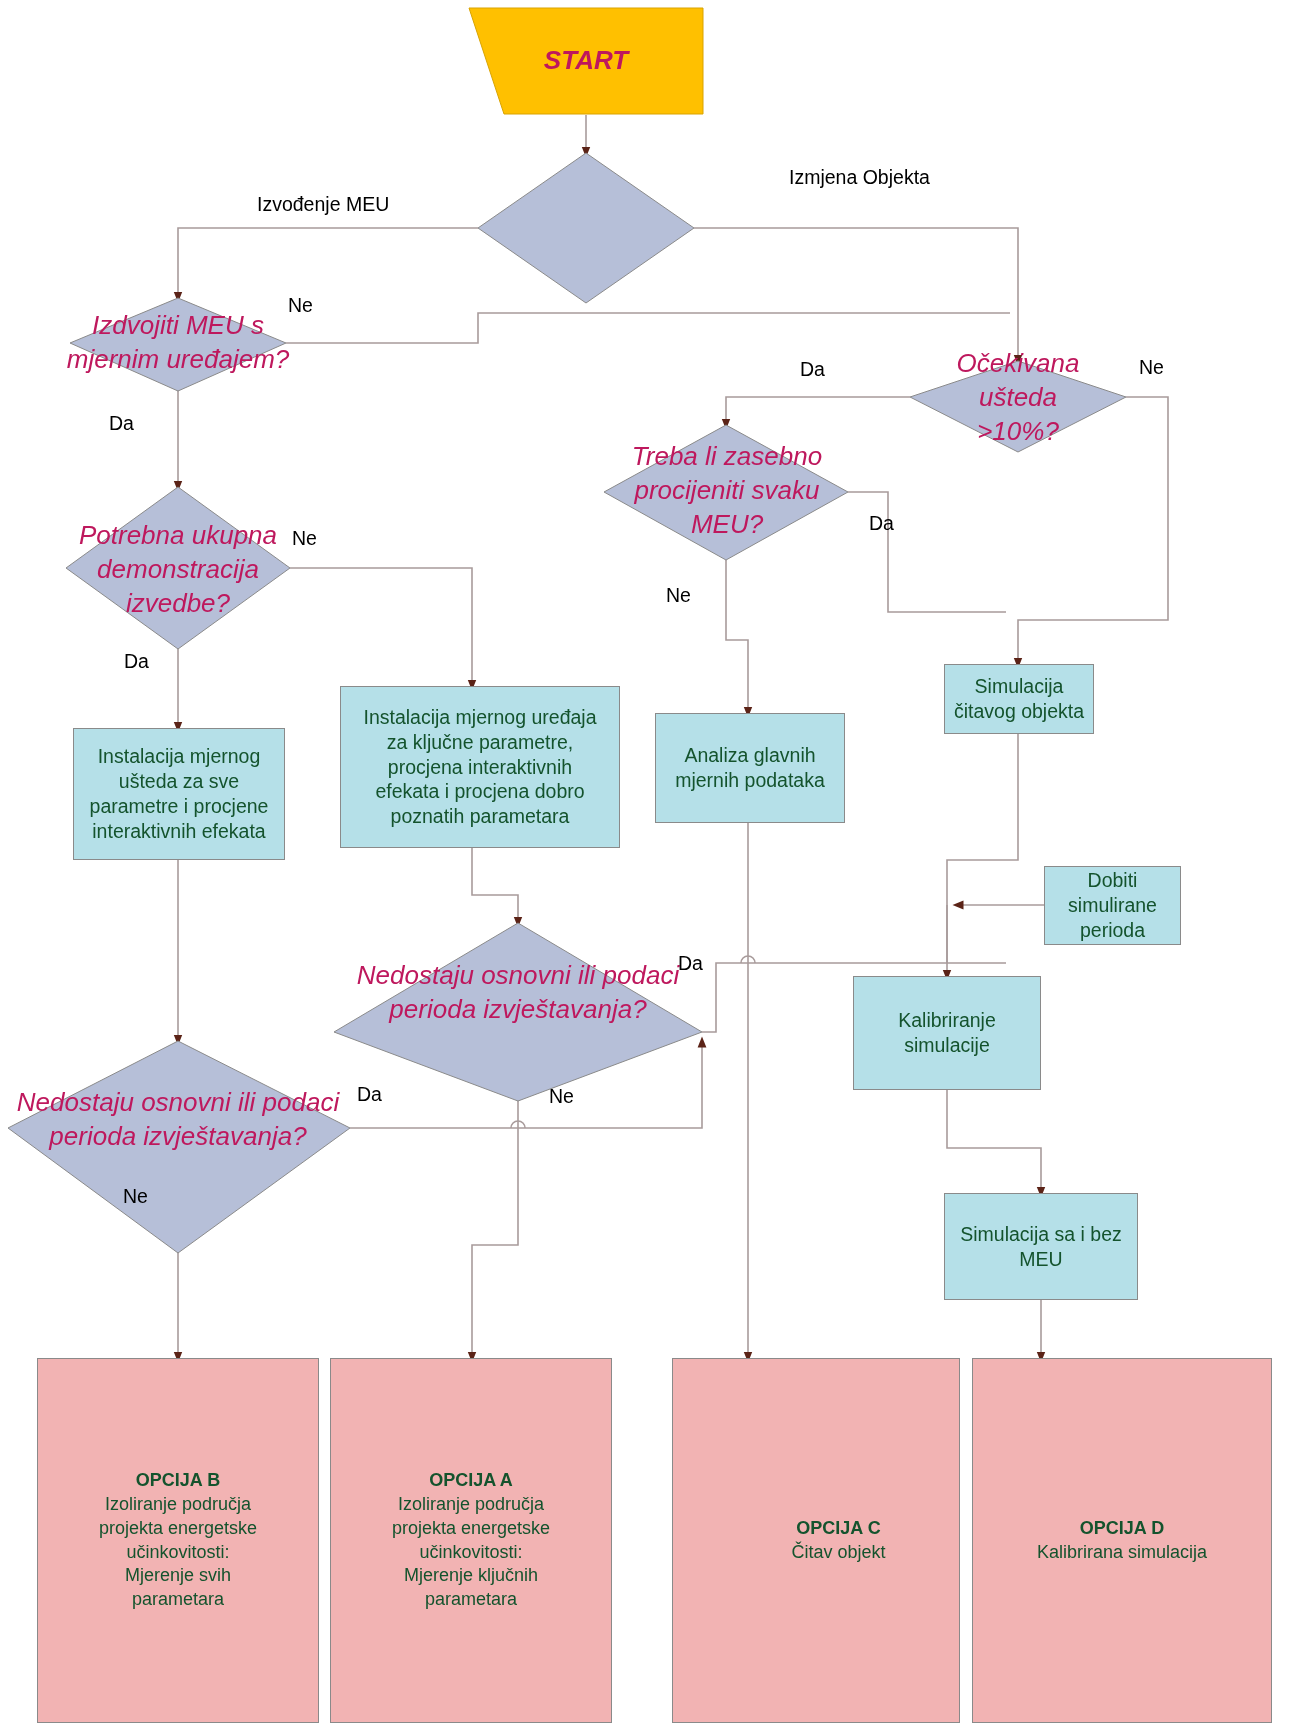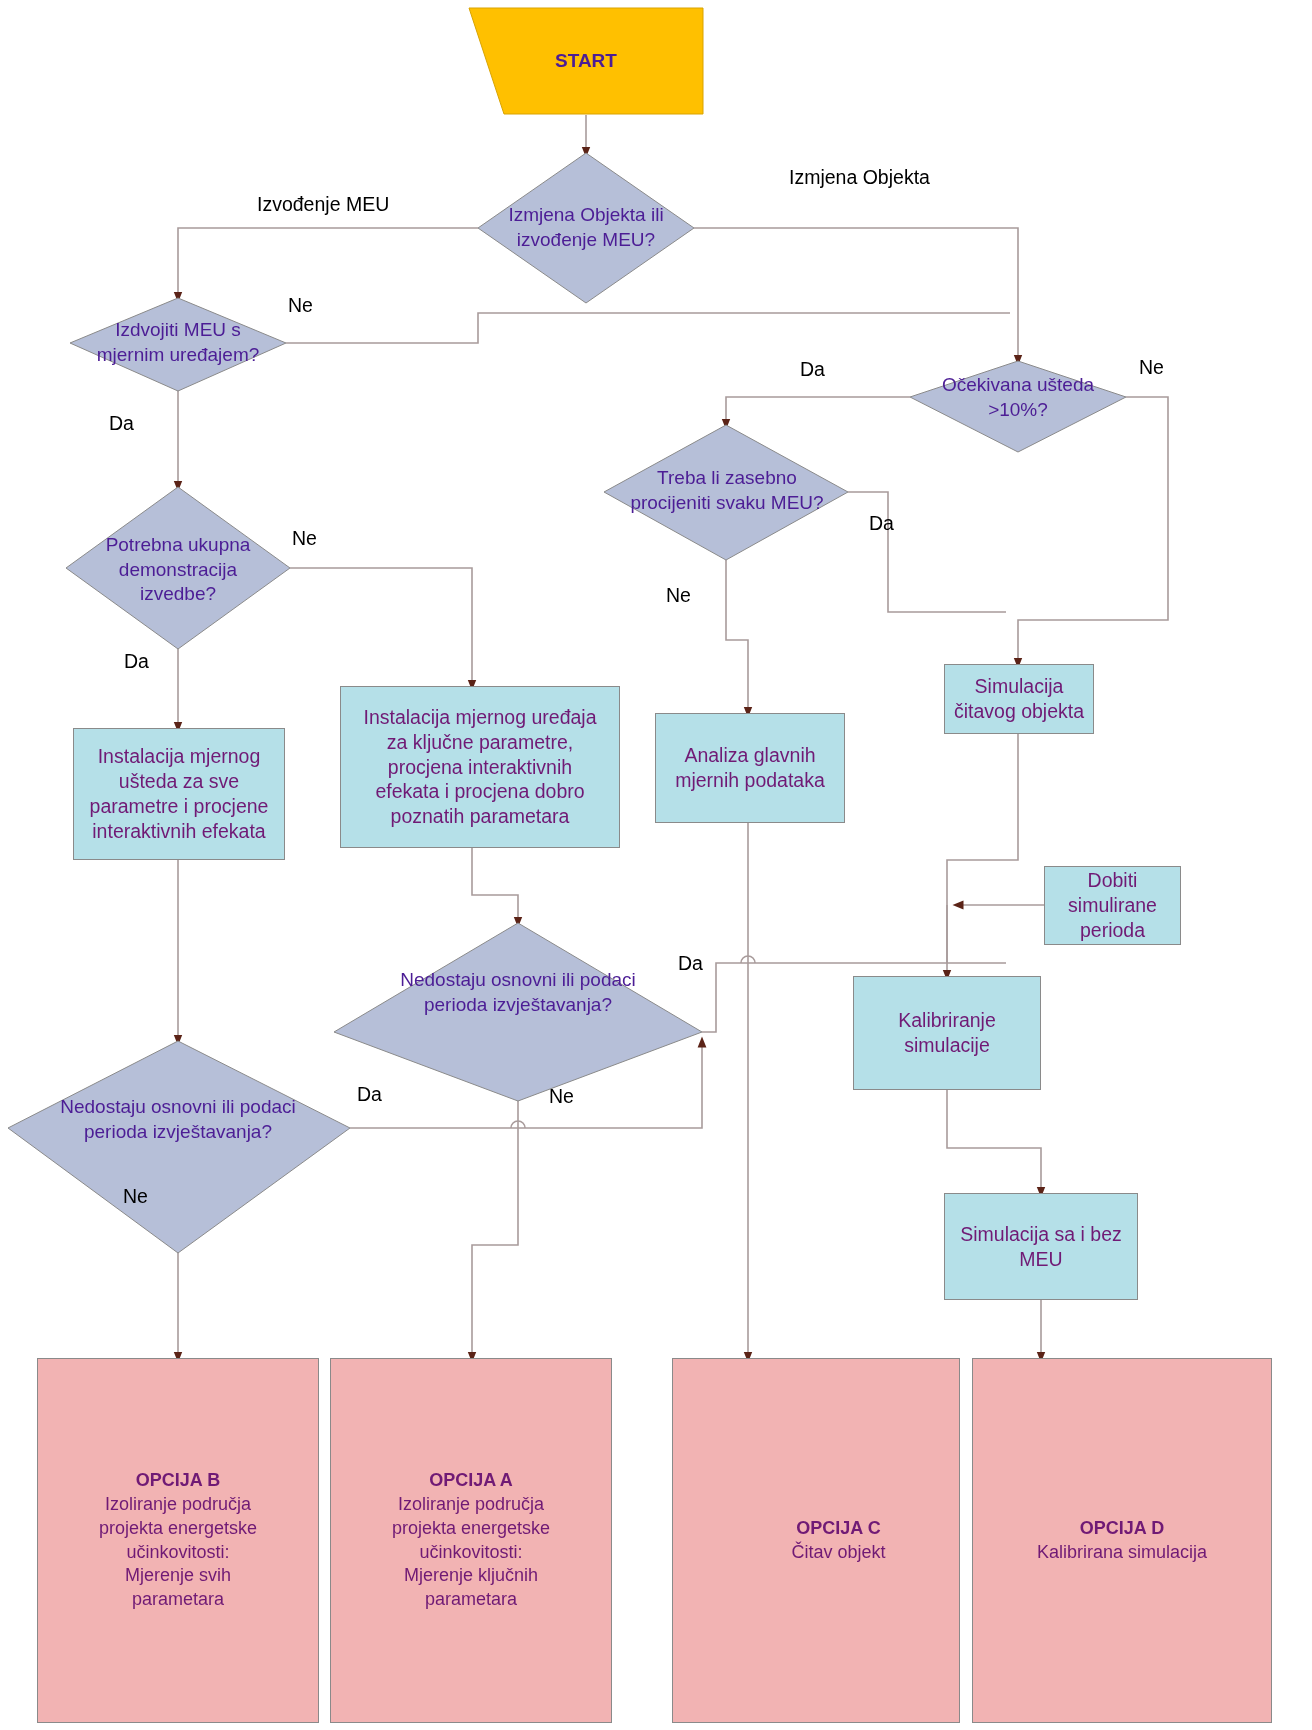--- a/index.html
+++ b/index.html
@@ -1,27 +1,27 @@
 <!DOCTYPE html>
 <html><head>
 <meta charset="utf-8">
 <style>
   html,body{margin:0;padding:0;background:#ffffff;}
   #stage{position:relative;width:1312px;height:1730px;background:#ffffff;
          font-family:"Liberation Sans","DejaVu Sans",sans-serif;}
   svg{position:absolute;left:0;top:0;width:1312px;height:1730px;overflow:visible;}
   .shape{position:absolute;box-sizing:border-box;display:flex;align-items:center;
-         justify-content:center;text-align:center;color:#701a75;}
+         justify-content:center;text-align:center;color:#14532d;}
   .proc{background:#b5e0e8;border:1px solid #8a8a8a;font-size:19.5px;line-height:1.28;}
   .term{background:#f2b3b3;border:1px solid #8a8a8a;font-size:18px;line-height:1.32;}
   .term b{font-weight:bold;}
   .start{font-size:23px;font-weight:bold;color:#000;}
   .edgelab{position:absolute;font-size:19.5px;color:#000000;white-space:nowrap;}
-  .dtext{position:absolute;text-align:center;font-size:19px;line-height:1.3;color:#4c1d95;
-         display:flex;align-items:center;justify-content:center;}
+  .dtext{position:absolute;text-align:center;font-size:26px;line-height:1.3;color:#be185d;
+         display:flex;align-items:center;justify-content:center;font-style:italic;}
 </style>
 </head>
 <body>
 
 <div id="stage">
 
   <svg viewBox="0 0 1312 1730">
     <defs>
       <marker id="ah" markerWidth="12" markerHeight="12" refX="5.5" refY="5" orient="auto" markerUnits="userSpaceOnUse">
         <path d="M0,0.6 L11,5 L0,9.4 z" fill="#5B2317"></path>
@@ -86,24 +86,20 @@
     <polygon points="178,298 286,343 178,391 70,343" fill="#B6BFD8" stroke="#8A8A8A" stroke-width="1"></polygon>
     <polygon points="1018,361 1126,397 1018,452 910,397" fill="#B6BFD8" stroke="#8A8A8A" stroke-width="1"></polygon>
     <polygon points="726,425 848,492 726,560 604,492" fill="#B6BFD8" stroke="#8A8A8A" stroke-width="1"></polygon>
     <polygon points="178,487 290,568 178,649 66,568" fill="#B6BFD8" stroke="#8A8A8A" stroke-width="1"></polygon>
     <polygon points="518,923 702,1032 518,1101 334,1032" fill="#B6BFD8" stroke="#8A8A8A" stroke-width="1"></polygon>
     <polygon points="178,1041 350,1128 178,1253 8,1128" fill="#B6BFD8" stroke="#8A8A8A" stroke-width="1"></polygon>
   </svg>
 
   <div class="dtext start" style="left:469px;top:8px;width:234px;height:106px;">START</div>
 
-  <div class="dtext" style="left:486px;top:185px;width:200px;height:86px;">
-    <span><span>Izmjena Objekta ili</span><br>
-    <span>izvođenje MEU?</span></span>
-  </div>
   <div class="dtext" style="left:58px;top:305px;width:240px;height:76px;">
     <span><span>Izdvojiti MEU s</span><br>
     <span>mjernim uređajem?</span></span>
   </div>
   <div class="dtext" style="left:914px;top:363px;width:208px;height:70px;align-items:center;">
     <span><span>Očekivana ušteda</span><br>
     <span>&gt;10%?</span></span>
   </div>
   <div class="dtext" style="left:608px;top:455px;width:238px;height:72px;">
     <span><span>Treba li zasebno</span><br>

